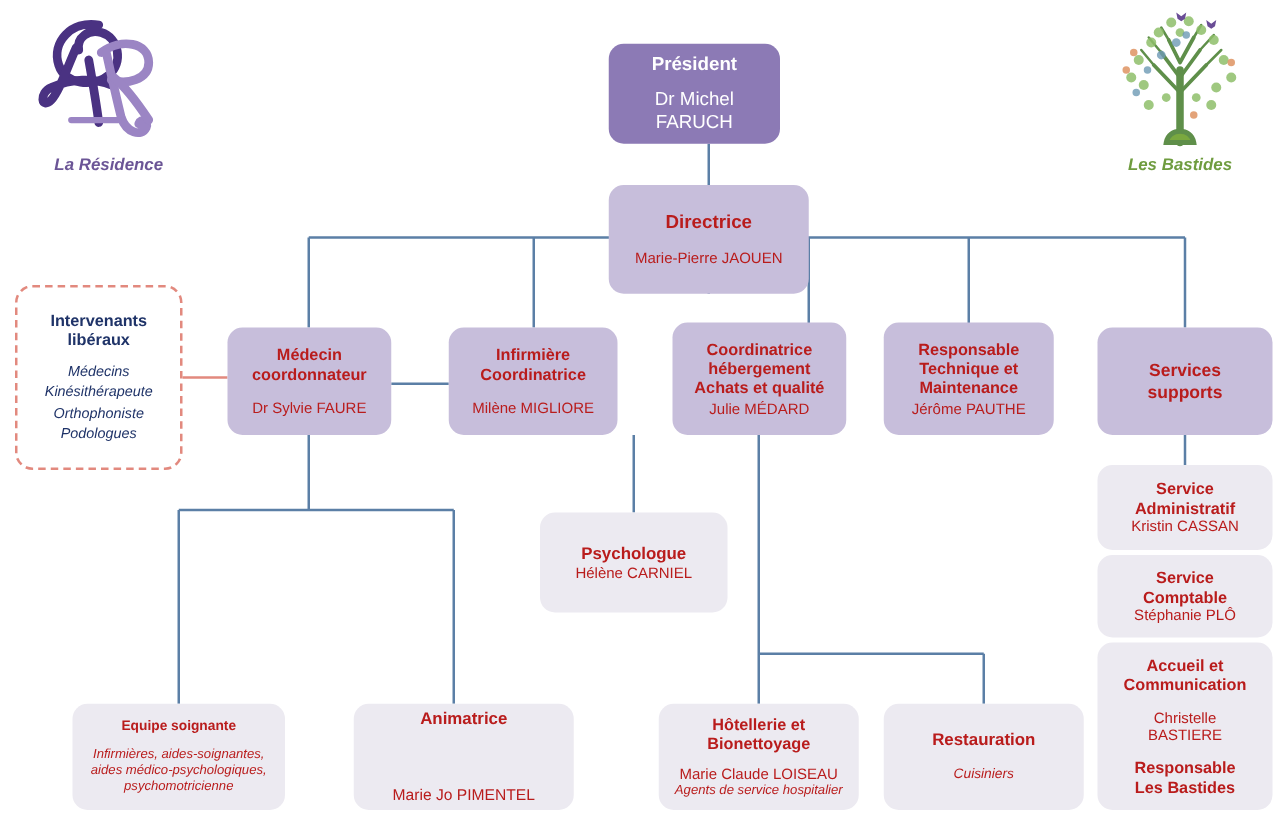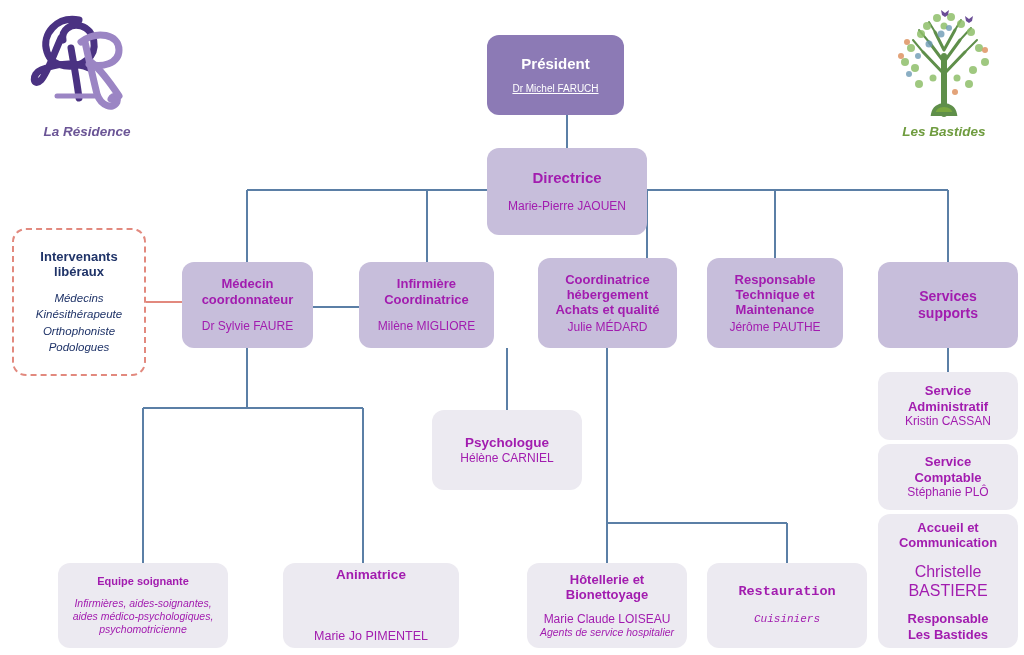--- a/index.html
+++ b/index.html
@@ -16,21 +16,21 @@
 
   
   .node {
     position: absolute;
     border-radius: 12px;
     display: flex;
     flex-direction: column;
     align-items: center;
     justify-content: center;
     text-align: center;
-    color: #a21caf;
+    color: #b91c1c;
     padding: 4px 6px;
   }
   .node .title { font-weight: bold; line-height: 1.18; }
   .node .person { line-height: 1.2; }
   .node .sub { font-style: italic; line-height: 1.25; }
 
   
   .fill-dark  { background: #8c7ab5; color: #ffffff; }
   .fill-mid   { background: #c7bedb; }
   .fill-light { background: #eceaf1; }
@@ -172,21 +172,21 @@
     <div class="sub">
       <span>Médecins</span><br>
       <span>Kinésithérapeute</span><br>
       <span>Orthophoniste</span><br>
       <span>Podologues</span>
     </div>
   </div>
 
   <div class="node fill-dark" style="left:487px; top:35px; width:137px; height:80px;">
     <div class="title" style="font-size:15px;">Président</div>
-    <div class="person" style="font-size:10px; margin-top:10px;text-decoration:underline;">Dr Michel FARUCH</div>
+    <div class="person" style="font-size:15px; margin-top:10px;">Dr Michel FARUCH</div>
   </div>
 
   <div class="node fill-mid" style="left:487px; top:148px; width:160px; height:87px;">
     <div class="title" style="font-size:15px;">Directrice</div>
     <div class="person" style="font-size:12px; margin-top:12px;">Marie-Pierre JAOUEN</div>
   </div>
 
   <div class="node fill-mid" style="left:182px; top:262px; width:131px; height:86px;">
     <div class="title" style="font-size:13px;">
       <span>Médecin</span><br><span>coordonnateur</span>
@@ -236,21 +236,21 @@
     <div class="title" style="font-size:13px;">
       <span>Service</span><br><span>Comptable</span>
     </div>
     <div class="person" style="font-size:12px;">Stéphanie PLÔ</div>
   </div>
 
   <div class="node fill-light" style="left:878px; top:514px; width:140px; height:134px;">
     <div class="title" style="font-size:13px;">
       <span>Accueil et</span><br><span>Communication</span>
     </div>
-    <div class="person" style="font-size:16px; margin-top:11px;">
+    <div class="person" style="font-size:12px; margin-top:11px;">
       <span>Christelle</span><br><span>BASTIERE</span>
     </div>
     <div class="title" style="font-size:13px; margin-top:11px;">
       <span>Responsable</span><br><span>Les Bastides</span>
     </div>
   </div>
 
   <div class="node fill-light" style="left:432px; top:410px; width:150px; height:80px;">
     <div class="title" style="font-size:13.5px;">Psychologue</div>
     <div class="person" style="font-size:12px;">Hélène CARNIEL</div>
@@ -271,18 +271,18 @@
   </div>
 
   <div class="node fill-light" style="left:527px; top:563px; width:160px; height:85px;">
     <div class="title" style="font-size:13px;">
       <span>Hôtellerie et</span><br><span>Bionettoyage</span>
     </div>
     <div class="person" style="font-size:12px; margin-top:9px;">Marie Claude LOISEAU</div>
     <div class="sub" style="font-size:10.5px;">Agents de service hospitalier</div>
   </div>
 
-  <div class="node fill-light" style="left:707px; top:563px; width:160px; height:85px;font-family:Liberation Mono, monospace;">
+  <div class="node fill-light" style="left:707px; top:563px; width:160px; height:85px;">
     <div class="title" style="font-size:13.5px;">Restauration</div>
     <div class="sub" style="font-size:11px; margin-top:13px;">Cuisiniers</div>
   </div>
 
 </div>
 
 </body></html>

